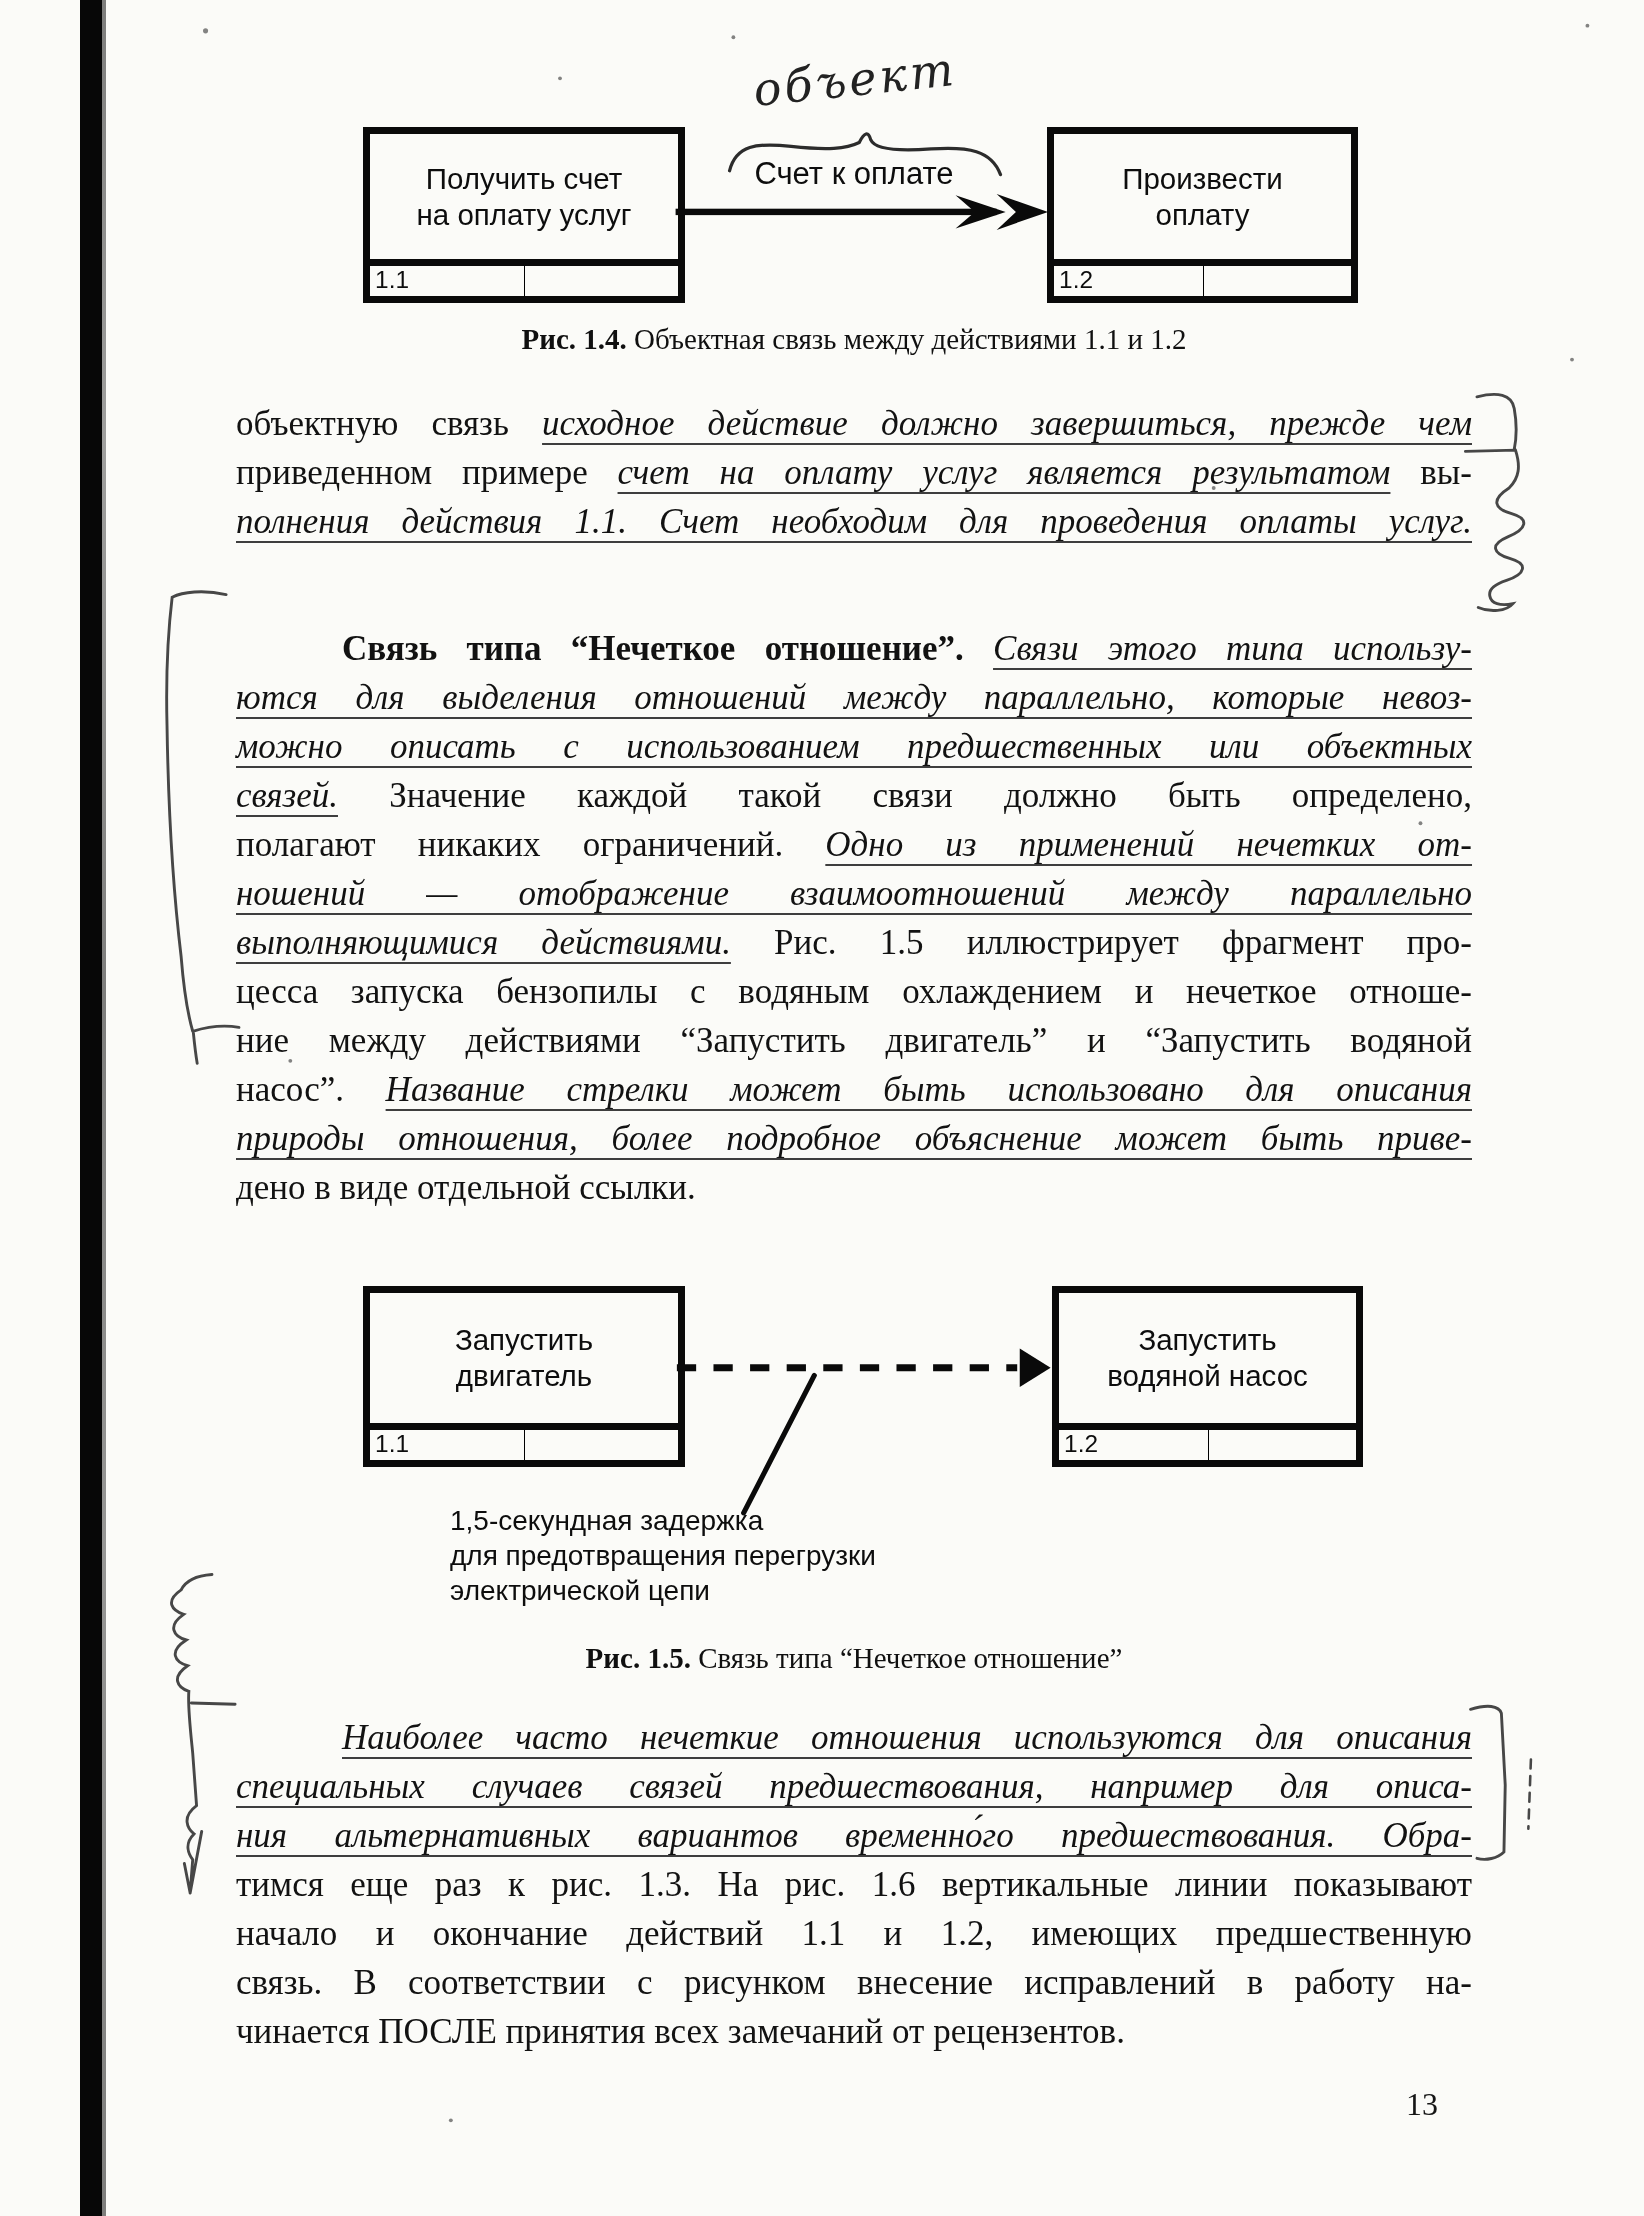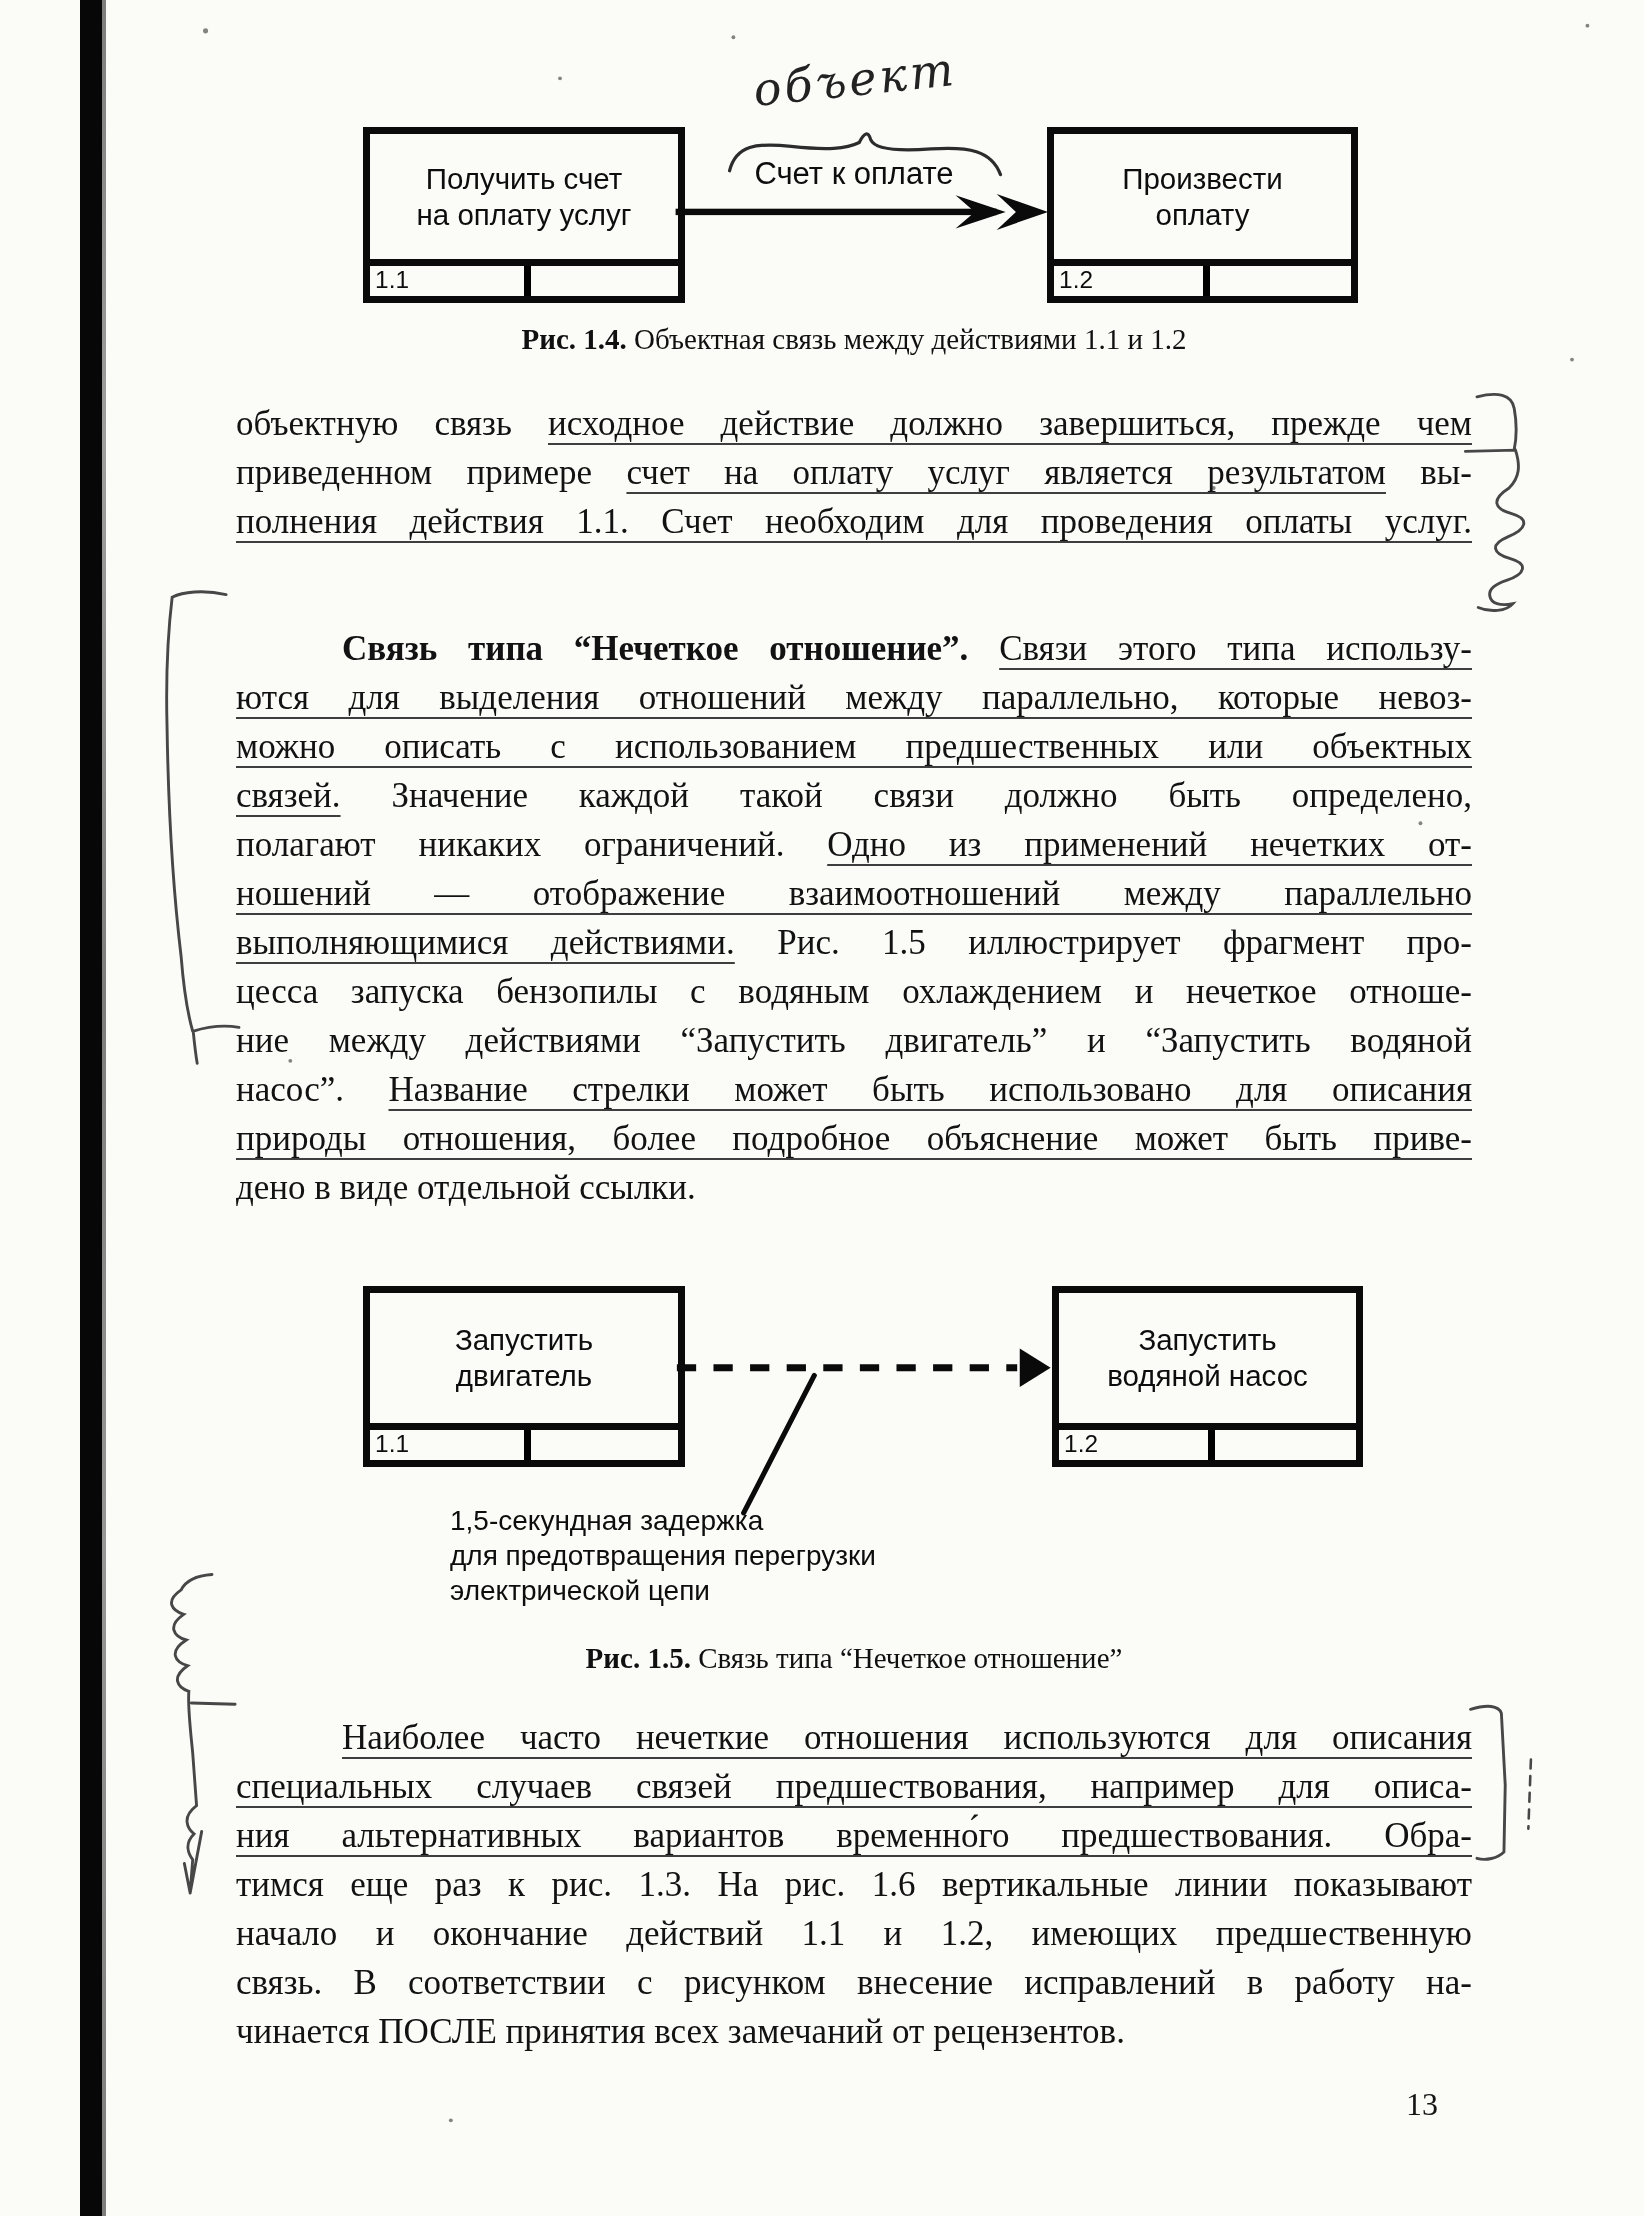--- a/index.html
+++ b/index.html
@@ -11,21 +11,21 @@
   .spine{position:absolute;left:80px;top:0;width:22px;height:100%;background:#070707;}
   .spine::after{content:"";position:absolute;left:22px;top:0;width:3.9px;height:100%;
     background:linear-gradient(#000,#444 20%,#000 45%,#333 70%,#000);opacity:.5;}
 
   
   .activity-box{position:absolute;border:7px solid #0a0a0a;}
   .activity-title{position:absolute;left:0;right:0;top:0;bottom:37px;display:flex;flex-direction:column;
     align-items:center;justify-content:center;text-align:center;
     font-family:"Liberation Sans","DejaVu Sans",sans-serif;font-size:29.5px;line-height:1.22;color:#0d0d0d;}
   .activity-strip{position:absolute;left:0;right:0;bottom:0;height:30px;border-top:7px solid #0a0a0a;display:flex;}
-  .strip-cell-left{width:48.5%;border-right:7px solid #000000;font-family:"Liberation Sans","DejaVu Sans",sans-serif;
+  .strip-cell-left{width:48.5%;border-right:1px solid #000000;font-family:"Liberation Sans","DejaVu Sans",sans-serif;
     font-size:24.4px;line-height:28px;padding-left:5.1px;color:#0d0d0d;}
   .strip-cell-right{flex:1;}
 
   #fig14-box-left {left:363px;  top:127px;  width:308px; height:162px;}
   #fig14-box-right{left:1047px; top:127px;  width:297px; height:162px;}
   #fig15-box-left {left:363px;  top:1286px; width:308px; height:167px;}
   #fig15-box-right{left:1052px; top:1286px; width:297px; height:167px;}
 
   .fig14-arrow-label{position:absolute;left:700px;top:156px;width:308px;text-align:center;
     font-family:"Liberation Sans","DejaVu Sans",sans-serif;font-size:31px;color:#0d0d0d;}
@@ -39,21 +39,21 @@
   .annotation{position:absolute;left:450px;top:1503px;width:578px;text-align:left;
     font-family:"Liberation Sans","DejaVu Sans",sans-serif;font-size:28px;color:#0d0d0d;}
   .annotation .ann-line{height:35px;line-height:35px;}
 
   .para{position:absolute;left:236px;width:1236px;}
   #para-0{top:399px;} #para-1{top:624px;} #para-2{top:1713px;}
   .line{height:49px;line-height:49px;font-size:35px;text-align:justify;text-align-last:justify;white-space:normal;}
   .line.last{text-align-last:left;}
   .para.indent .line:first-child{text-indent:106px;}
   .b{font-weight:bold;}
-  .u{text-decoration:underline;text-decoration-thickness:2.2px;text-underline-offset:8.3px;text-decoration-color:#3e3e3e;}
+  .u{text-decoration:underline;text-decoration-thickness:2.2px;text-underline-offset:8.3px;text-decoration-color:#3e3e3e;font-style:italic;}
 
   .page-number{position:absolute;left:1406px;top:2086px;font-size:32px;color:#151515;}
 
   .overlay{position:absolute;left:0;top:0;width:1644px;height:2216px;pointer-events:none;}
 </style>
 </head>
 <body>
 
 <div class="page">
 

